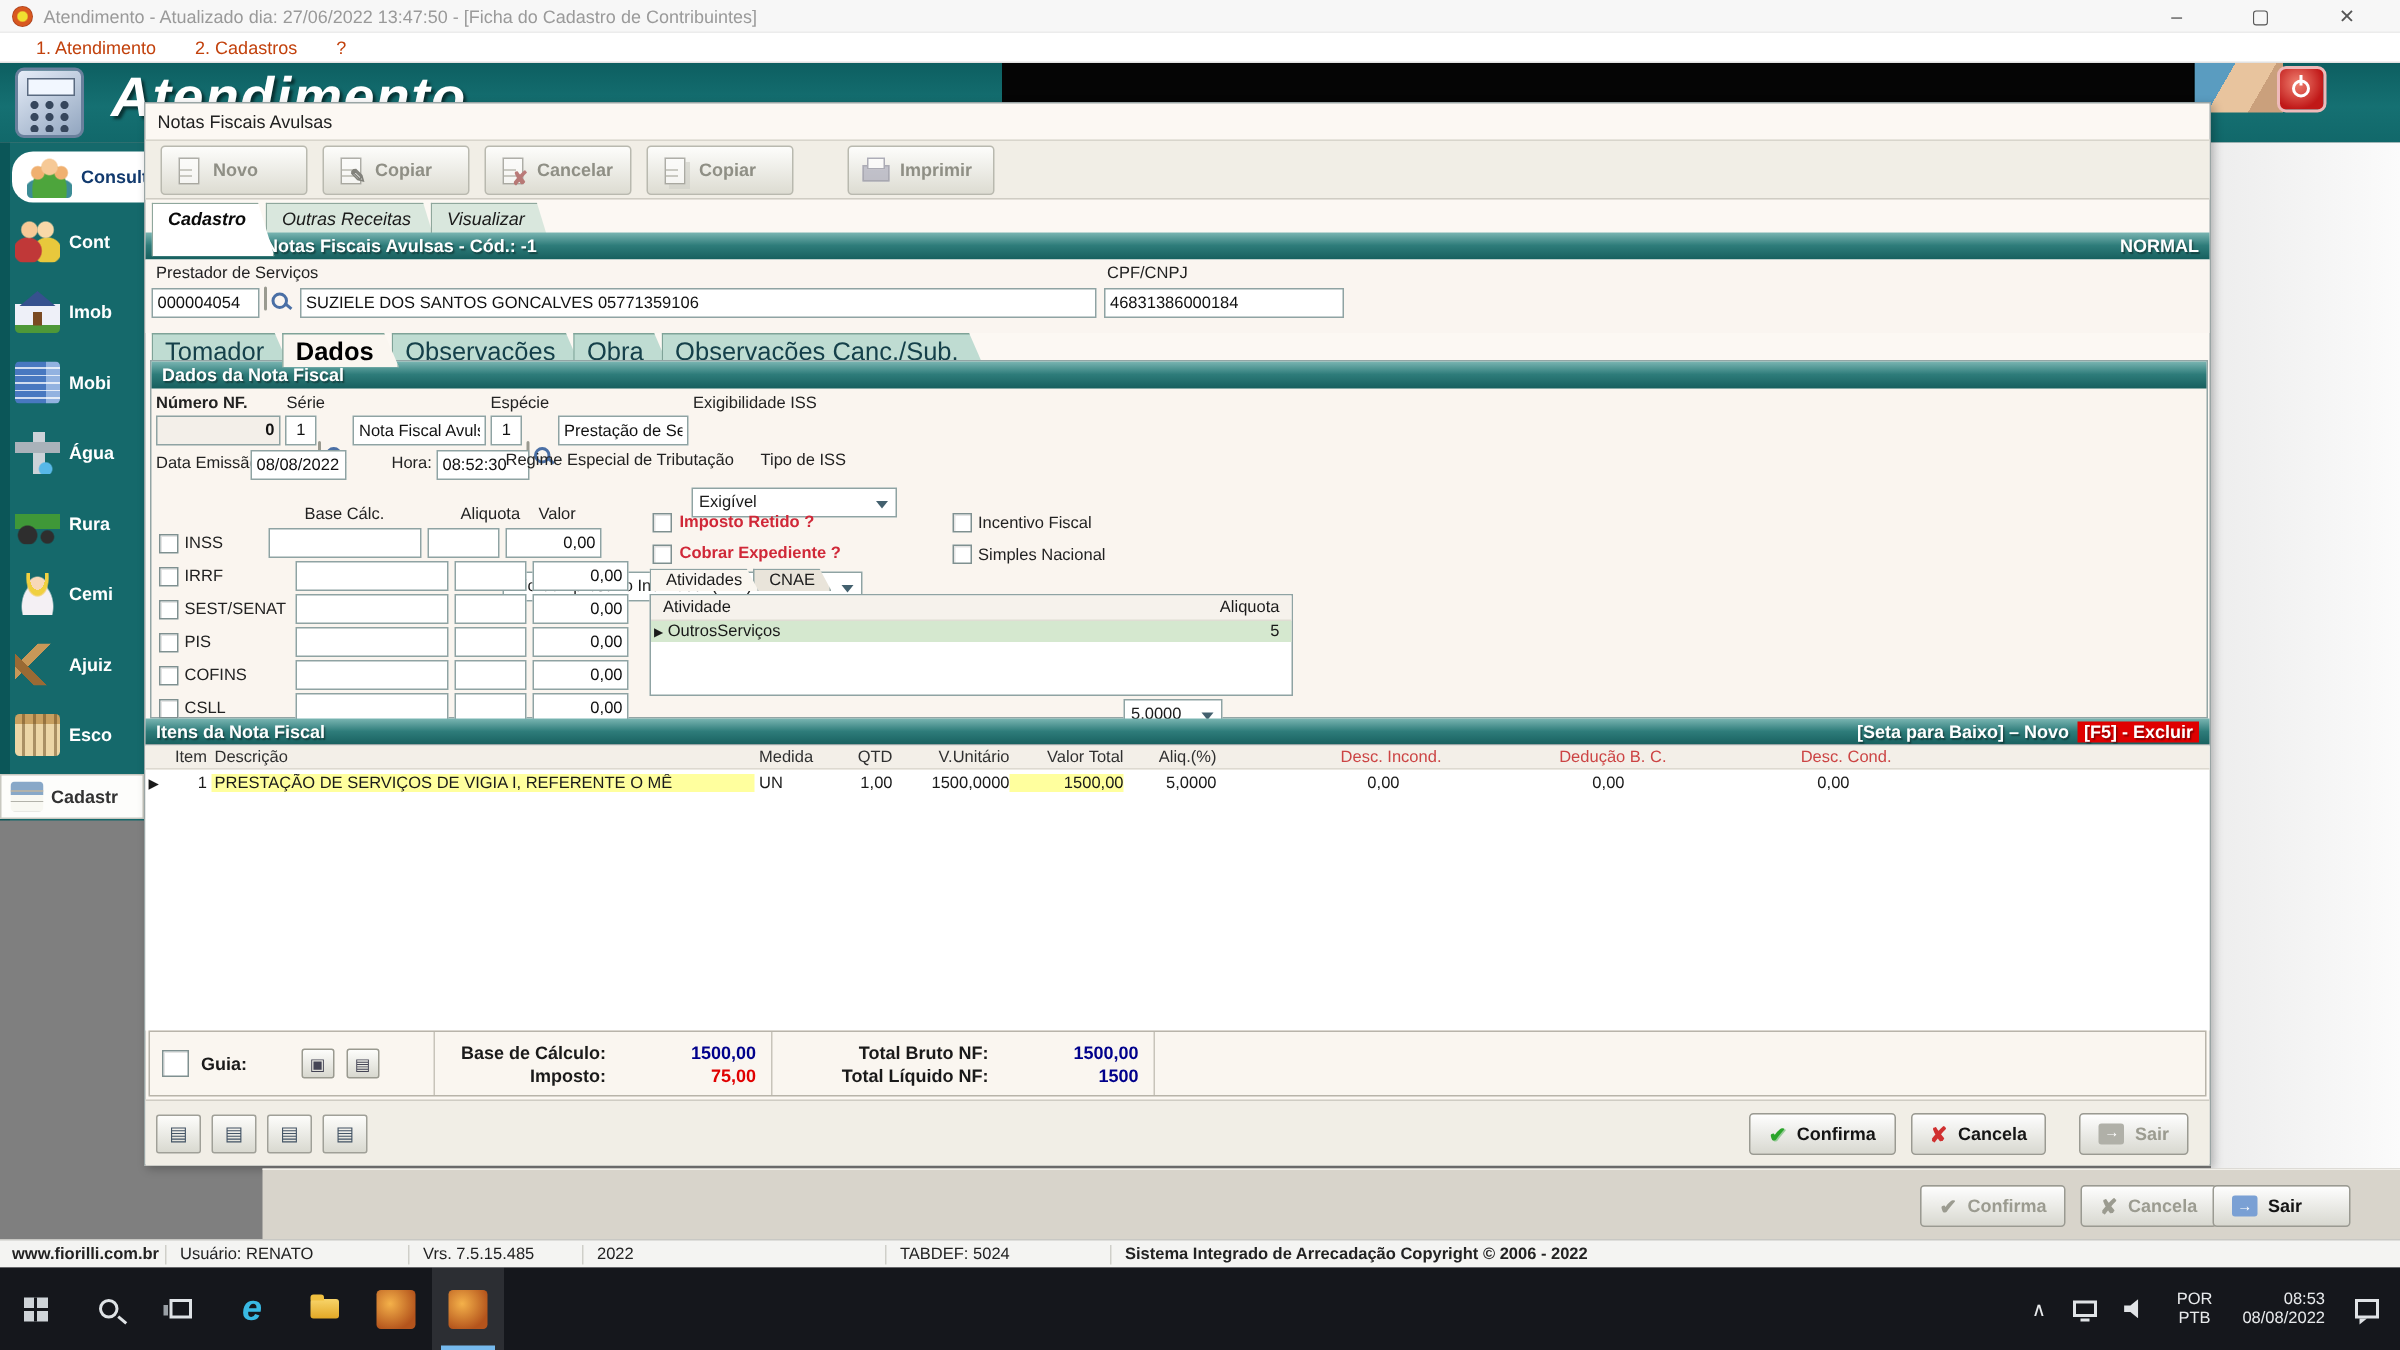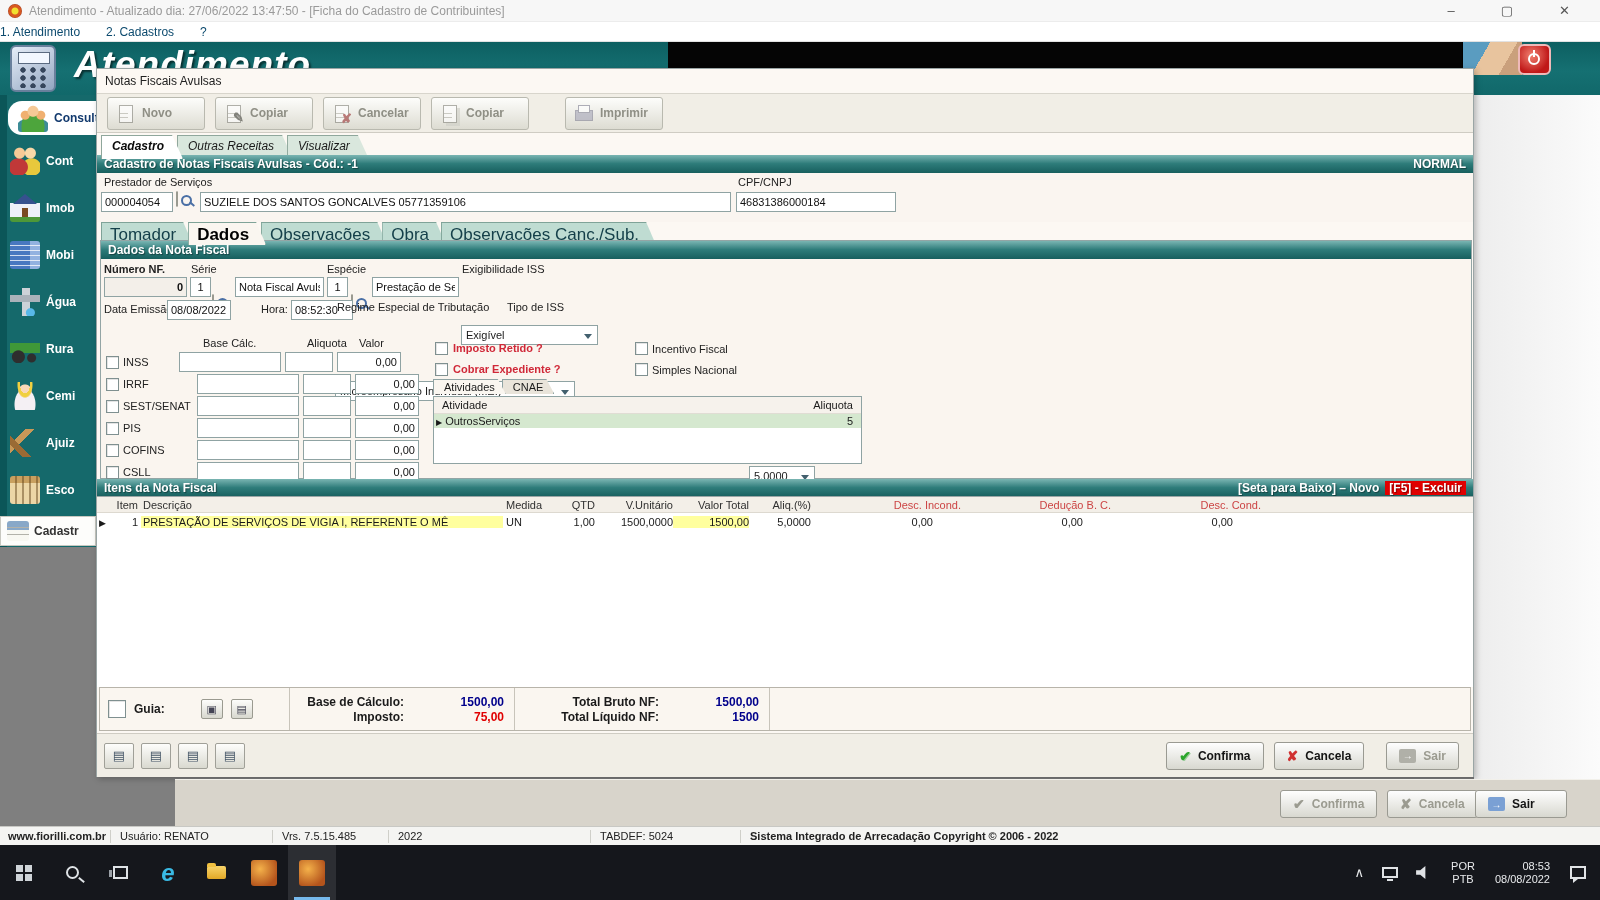--- a/index.html
+++ b/index.html
@@ -4,21 +4,21 @@
 <style>
   *{box-sizing:border-box;margin:0;padding:0}
   html,body{width:1600px;height:900px;overflow:hidden}
   body{font-family:"Liberation Sans",sans-serif;font-size:12px;background:#7f7f7f;position:relative;color:#1a1a1a}
   .ab{position:absolute}
   
   .titlebar{left:0;top:0;width:1600px;height:22px;background:#f7f7f7;display:flex;align-items:center;padding:0 8px;color:#9a9a9a;font-size:12px;border-bottom:1px solid #ececec}
   .appico{width:14px;height:14px;border-radius:50%;background:radial-gradient(circle at 50% 50%,#f0e030 0 3px,#d85820 4px 6px,#a03818 7px);margin-right:7px;flex:none}
   .wctl{margin-left:auto;display:flex;gap:46px;padding-right:22px;color:#555;font-size:13px}
   .wctl span{cursor:default}
-  .menubar{left:0;top:22px;width:1600px;height:20px;background:#fff;display:flex;align-items:center;gap:26px;padding:0 0;color:#0c4a6e;border-bottom:1px solid #e2e2e2}
+  .menubar{left:0;top:22px;width:1600px;height:20px;background:#fff;display:flex;align-items:center;gap:26px;padding:0 24px;color:#c2410c;border-bottom:1px solid #e2e2e2}
   
   .hdr{left:0;top:42px;width:1600px;height:53px;background:linear-gradient(180deg,#0d5f61 0%,#157072 55%,#11686a 100%)}
   .calc{left:10px;top:45px;width:46px;height:47px;border:2px solid #69809c;border-radius:6px;background:linear-gradient(145deg,#e6edf8,#92a6c0);position:absolute}
   .calc::before{content:"";position:absolute;left:6px;top:5px;width:30px;height:10px;background:#f2f7ff;border:1px solid #5a6a80}
   .calc::after{content:"";position:absolute;left:6px;top:19px;width:31px;height:22px;background-image:radial-gradient(circle,#36465c 2.4px,transparent 3px);background-size:10px 8px}
   .logotext{left:74px;top:44px;font-size:37px;font-weight:bold;font-style:italic;color:#fff;text-shadow:2px 2px 2px rgba(0,0,0,.55);letter-spacing:1px}
   .hsub{left:284px;top:73px;font-size:10px;color:#eaf6f6;letter-spacing:.6px;text-shadow:1px 1px 1px rgba(0,0,0,.6)}
   .blackstrip{left:668px;top:42px;width:795px;height:33px;background:#050505}
   .agent{left:1462px;top:42px;width:60px;height:33px;background:linear-gradient(120deg,#5a9cc0 0 35%,#e8c49e 35% 70%,#caa07c 70%);border-left:1px solid #000}
   .pwr{left:1518px;top:44px;width:33px;height:31px;background:radial-gradient(circle at 40% 35%,#f08070,#c01818 70%);border:2px solid #efb9b9;border-radius:6px}
@@ -53,21 +53,21 @@
   .tbi{width:18px;height:18px;position:relative;opacity:.65;flex:none}
   .ic-doc{background:linear-gradient(#fff,#fff) 3px 1px/12px 16px no-repeat,linear-gradient(#9a9a92,#9a9a92) 3px 1px/12px 1px no-repeat;border:0}
   .ic-doc::before{content:"";position:absolute;left:3px;top:1px;width:12px;height:16px;border:1px solid #8a8a82;background:repeating-linear-gradient(180deg,transparent 0 3px,#b8b8b0 3px 4px) 0 4px/8px 9px no-repeat,#fff}
   .ic-pen::after{content:"✎";position:absolute;right:-2px;bottom:-3px;font-size:13px;color:#4a4a44}
   .ic-x::after{content:"✘";position:absolute;right:-2px;bottom:-4px;font-size:13px;color:#a04040}
   .ic-copy::before{box-shadow:3px 3px 0 #d0d0c8}
   .ic-print::before{content:"";position:absolute;left:1px;top:6px;width:16px;height:9px;background:#aab;border:1px solid #889}
   .ic-print::after{content:"";position:absolute;left:4px;top:1px;width:10px;height:6px;background:#fff;border:1px solid #889}
   
   .mtabs{position:absolute;left:4px;top:66px;display:flex}
-  .mtab{position:relative;font-style:italic;font-size:12px;background:#d9e7dd;border:1px solid #8fa79c;border-bottom:0;padding:3px 18px 6px 10px;clip-path:polygon(0 0,calc(100% - 11px) 0,100% 100%,0 100%);margin-right:-6px}
+  .mtab{position:relative;font-style:italic;font-size:12px;background:#d9e7dd;border:1px solid #8fa79c;border-bottom:0;padding:3px 18px 18px 10px;clip-path:polygon(0 0,calc(100% - 11px) 0,100% 100%,0 100%);margin-right:-6px}
   .mtab.act{background:#fff;font-weight:bold;color:#0a0a0a;z-index:2}
   .dtabs{position:absolute;left:4px;top:153px;display:flex}
   .dtab{position:relative;font-size:17px;background:#bfdcd2;border:1px solid #7fa398;border-bottom:0;padding:2px 16px 0 8px;clip-path:polygon(0 0,calc(100% - 10px) 0,100% 100%,0 100%);margin-right:-5px;color:#15404a}
   .dtab.act{background:#faf6f0;font-weight:bold;color:#000;z-index:2}
   
   .tealbar{background:linear-gradient(180deg,#7ab5b2 0%,#2e7c7a 48%,#175f5e 100%);color:#fff;font-weight:bold;font-size:12px;display:flex;align-items:center;padding:0 7px;height:18px;text-shadow:1px 1px 1px rgba(0,0,0,.4)}
   .bar1{position:absolute;left:0;top:86px;width:100%}
   
   .prest{position:absolute;left:0;top:104px;width:100%;height:49px;background:#faf5f0}
   .lbl{font-size:11px;color:#222;white-space:nowrap}

